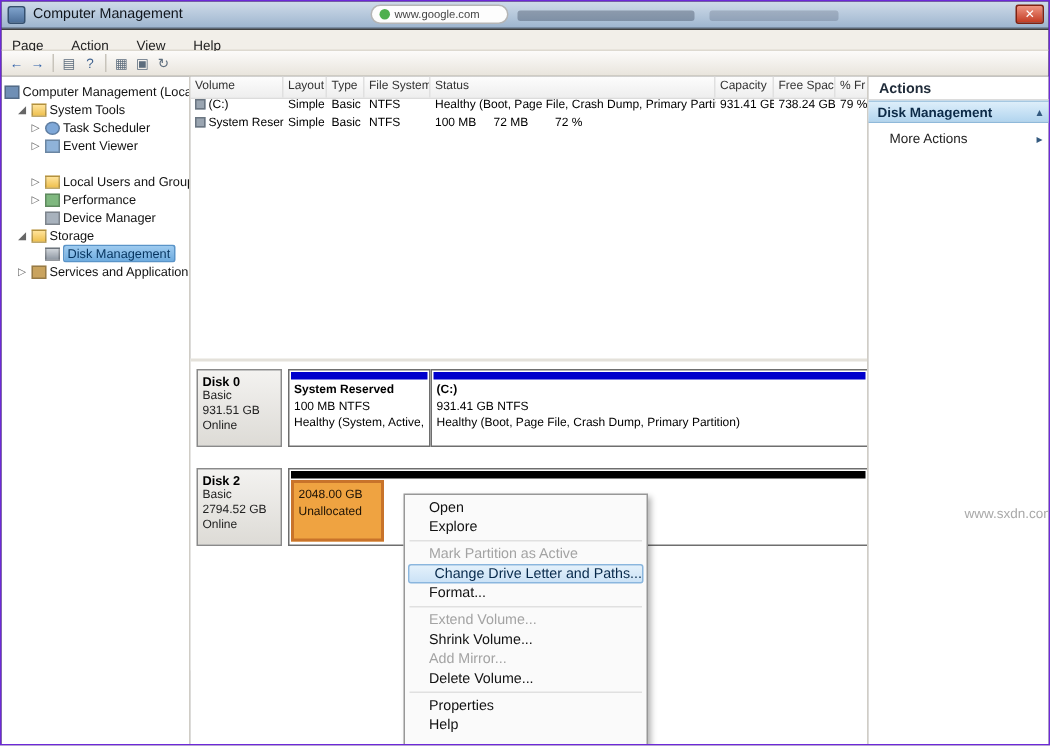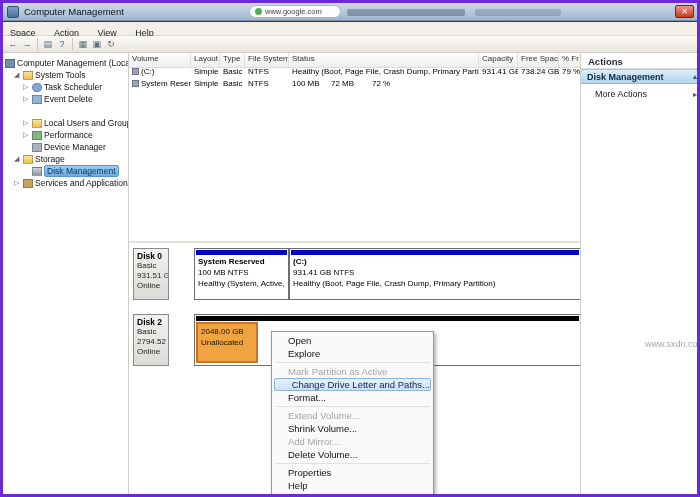--- a/index.html
+++ b/index.html
@@ -1,19 +1,19 @@
 <!DOCTYPE html>
 <html><head>
 <meta charset="utf-8">
 <style>
   * { box-sizing: border-box; margin: 0; padding: 0; }
   body { font-family: "Liberation Sans", sans-serif; background: #fff; }
   #window {
     position: relative; width: 700px; height: 497px;
-    background: #0c4a6e; border: 3px solid #6d28d9; overflow: hidden;
+    background: #404040; border: 1px solid #6d28d9; overflow: hidden;
     font-family: "Liberation Sans", sans-serif;
   }
   
   .titlebar {
     position: absolute; left: 0; top: 0; width: 100%; height: 18px;
     background: linear-gradient(#cfdbe9, #9fb6cf);
     border-bottom: 1px solid #7a8da3;
   }
   .appicon {
     position: absolute; left: 4px; top: 3px; width: 12px; height: 12px;
@@ -93,21 +93,21 @@
   .vc { font-size: 8px; color: #000; padding: 1px 3px; white-space: nowrap; overflow: hidden; }
   .vicon { display: inline-block; width: 7px; height: 7px; background: #9aa5b1;
     border: 1px solid #6b7682; margin-right: 2px; vertical-align: -1px; }
   .cw0{width:62px}.cw1{width:29px}.cw2{width:25px}.cw3{width:44px}
   .cw4{width:190px}.cw5{width:39px}.cw6{width:41px}.cw7{width:22px}
   
   .graph { position: absolute; left: 0; top: 188px; width: 452px; height: 208px;
     background: #fff; border-top: 2px solid #e4e1da; }
   .disk-row { position: absolute; left: 4px; width: 444px; height: 52px; }
   .disk-head {
-    position: absolute; left: 0; top: 0; width: 36px; height: 52px;
+    position: absolute; left: 0; top: 0; width: 57px; height: 52px;
     background: linear-gradient(#f3f2f0, #dddbd6); border: 1px solid #8a8a8a;
     padding: 2px 3px; overflow: hidden;
   }
   .dname { font-size: 8.5px; font-weight: bold; color: #000; }
   .dline { font-size: 8px; color: #222; line-height: 10px; white-space: nowrap; }
   .parts { position: absolute; left: 61px; top: 0; width: 387px; height: 52px; }
   .part { position: absolute; top: 0; height: 52px; background: #fff;
     border: 1px solid #6e6e6e; overflow: hidden; }
   .pstrip { position: absolute; left: 1px; right: 1px; top: 1px; height: 5px; }
   .pstrip.primary { background: #0000cc; }
@@ -167,21 +167,21 @@
     <span class="pill">
       <span class="shield"></span>
       <span class="pill-text">www.google.com</span>
     </span>
     <span class="artifact a1"></span>
     <span class="artifact a2"></span>
     <span class="closebtn">✕</span>
   </div>
 
   <div class="menubar">
-    <span class="mitem">Space</span>
+    <span class="mitem">Page</span>
     <span class="mitem">Action</span>
     <span class="mitem">View</span>
     <span class="mitem">Help</span>
     <span class="artifact a3"></span>
   </div>
 
   <div class="toolbar">
     <span class="tbicon arrow">←</span>
     <span class="tbicon arrow">→</span>
     <span class="tbsep"></span>
@@ -204,21 +204,21 @@
       <span class="tlabel">System Tools</span>
     </div>
     <div class="tree-row lvl2" style="top:28px">
       <span class="exp">▷</span>
       <span class="ticon i-clock"></span>
       <span class="tlabel">Task Scheduler</span>
     </div>
     <div class="tree-row lvl2" style="top:40px">
       <span class="exp">▷</span>
       <span class="ticon i-event"></span>
-      <span class="tlabel">Event Delete</span>
+      <span class="tlabel">Event Viewer</span>
     </div>
     <div class="tree-row lvl2" style="top:64px">
       <span class="exp">▷</span>
       <span class="ticon i-folder"></span>
       <span class="tlabel">Local Users and Groups</span>
     </div>
     <div class="tree-row lvl2" style="top:76px">
       <span class="exp">▷</span>
       <span class="ticon i-perf"></span>
       <span class="tlabel">Performance</span>

